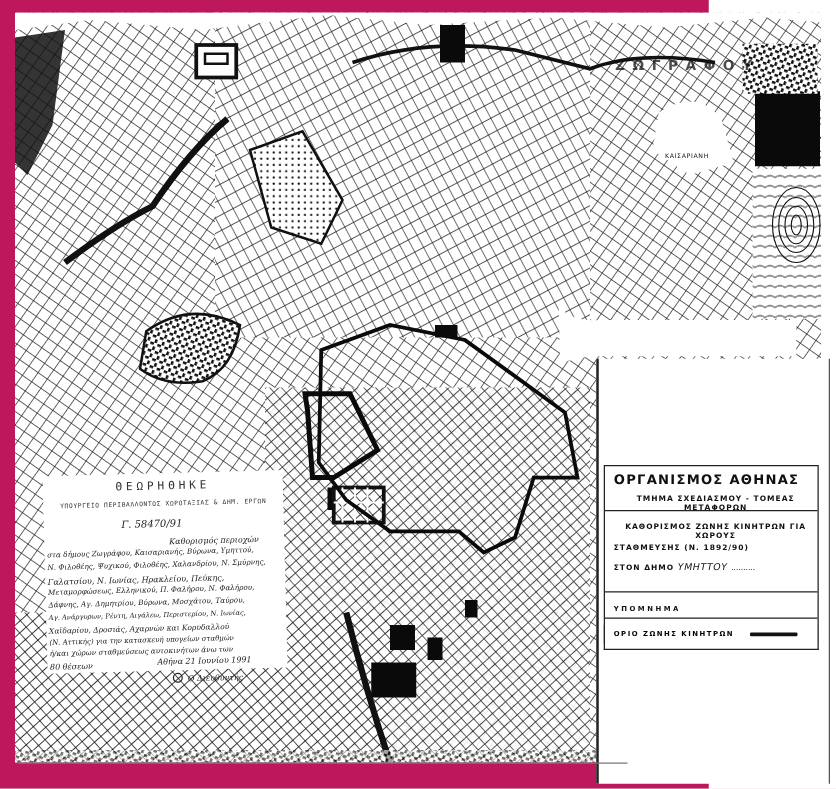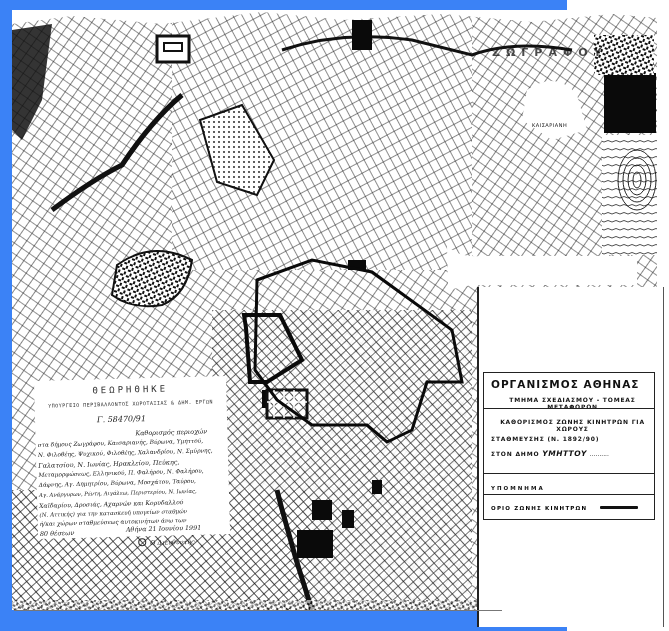--- a/index.html
+++ b/index.html
@@ -1,33 +1,33 @@
 <!DOCTYPE html>
 <html><head>
   <meta charset="utf-8">
   <style>
     html, body { margin: 0; padding: 0; background: #ffffff; }
     body { width: 669px; height: 631px; position: relative; overflow: hidden; font-family: "DejaVu Sans", sans-serif; }
-    .sheet { position: absolute; left: 0; top: 0; width: 567px; height: 631px; background: #3b82f6; }
+    .sheet { position: absolute; left: 0; top: 0; width: 567px; height: 631px; background: #be185d; }
     .map-area { position: absolute; left: 12px; top: 10px; width: 645px; height: 600px; }
     .map-svg { position: absolute; left: 0; top: 0; }
     .title-block {
       position: absolute; left: 477px; top: 287px; width: 184px; height: 340px;
       background: #fff; border-left: 2px solid #222; border-right: 1px solid #555;
     }
     .legend-frame {
       position: absolute; left: 483px; top: 372px; width: 172px; height: 143px;
       border: 1.5px solid #222; background: #fff; box-sizing: border-box;
       font-family: "DejaVu Sans", sans-serif; color: #111; text-align: center;
     }
     .lf-div { position: absolute; left: 0; width: 100%; height: 0; border-top: 1.2px solid #222; }
     .org-title { position: absolute; left: 7px; top: 5px; font-size: 10.5px; letter-spacing: 1px; font-weight: bold; }
     .org-sub { position: absolute; left: 7px; top: 23px; font-size: 6px; letter-spacing: 0.8px; font-weight: bold; }
     .purpose { position: absolute; left: 7px; font-size: 6px; letter-spacing: 0.8px; font-weight: bold; }
-    .purpose-hand { font-style: italic; font-size: 7.5px; letter-spacing: 0.5px; font-weight: bold; }
+    .purpose-hand { font-style: italic; font-size: 7.5px; letter-spacing: 0.5px; font-weight: normal; }
     .dots { letter-spacing: 0; font-weight: normal; }
     .legend-head { position: absolute; left: 7px; top: 112px; font-size: 5.5px; letter-spacing: 2px; font-weight: bold; }
     .legend-label { position: absolute; left: 7px; font-size: 5.5px; letter-spacing: 1.2px; font-weight: bold; }
     .sym-dash { position: absolute; left: 118px; width: 36px; height: 3px;
       background: repeating-linear-gradient(90deg, #111 0 7px, #fff 7px 8px, #111 8px 9px, #fff 9px 10px); }
     .sym-solid { position: absolute; left: 116px; width: 38px; height: 3px; background: #111; border-radius: 1px; }
     .stamp {
       position: absolute; left: 34px; top: 381px; width: 192px; height: 158px;
       background: #fff; transform: rotate(-1.5deg); transform-origin: top left;
     }

